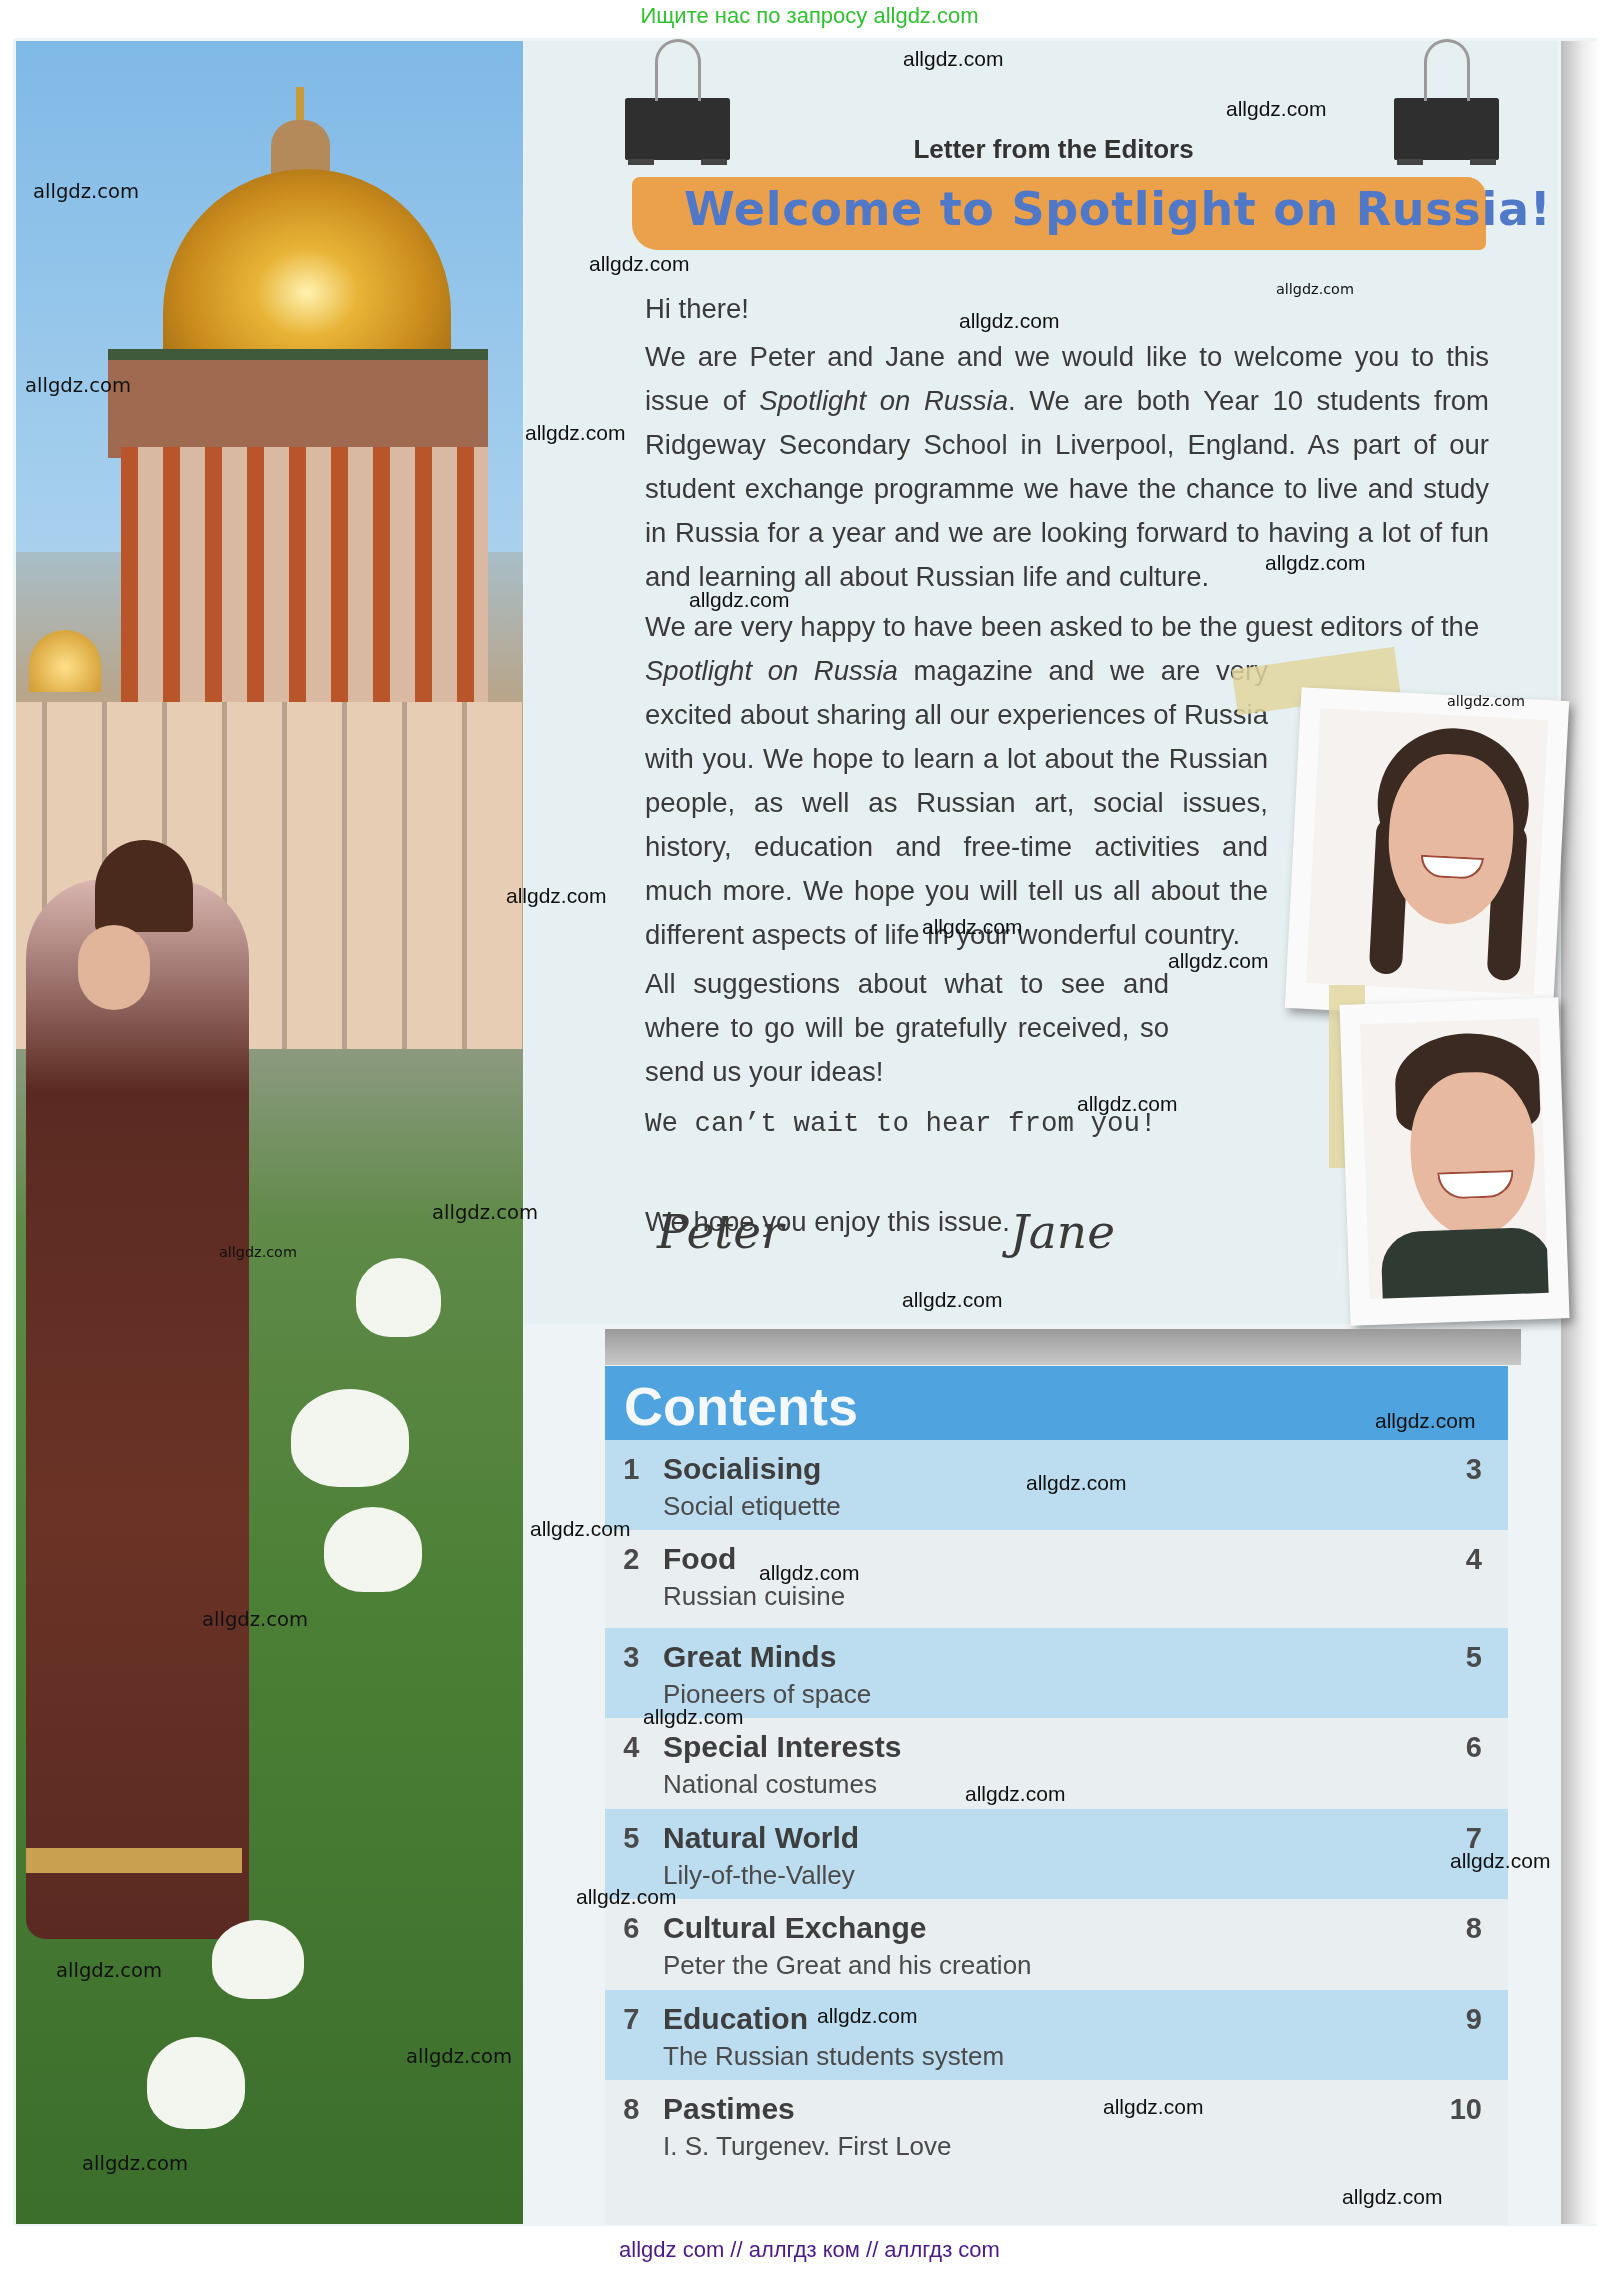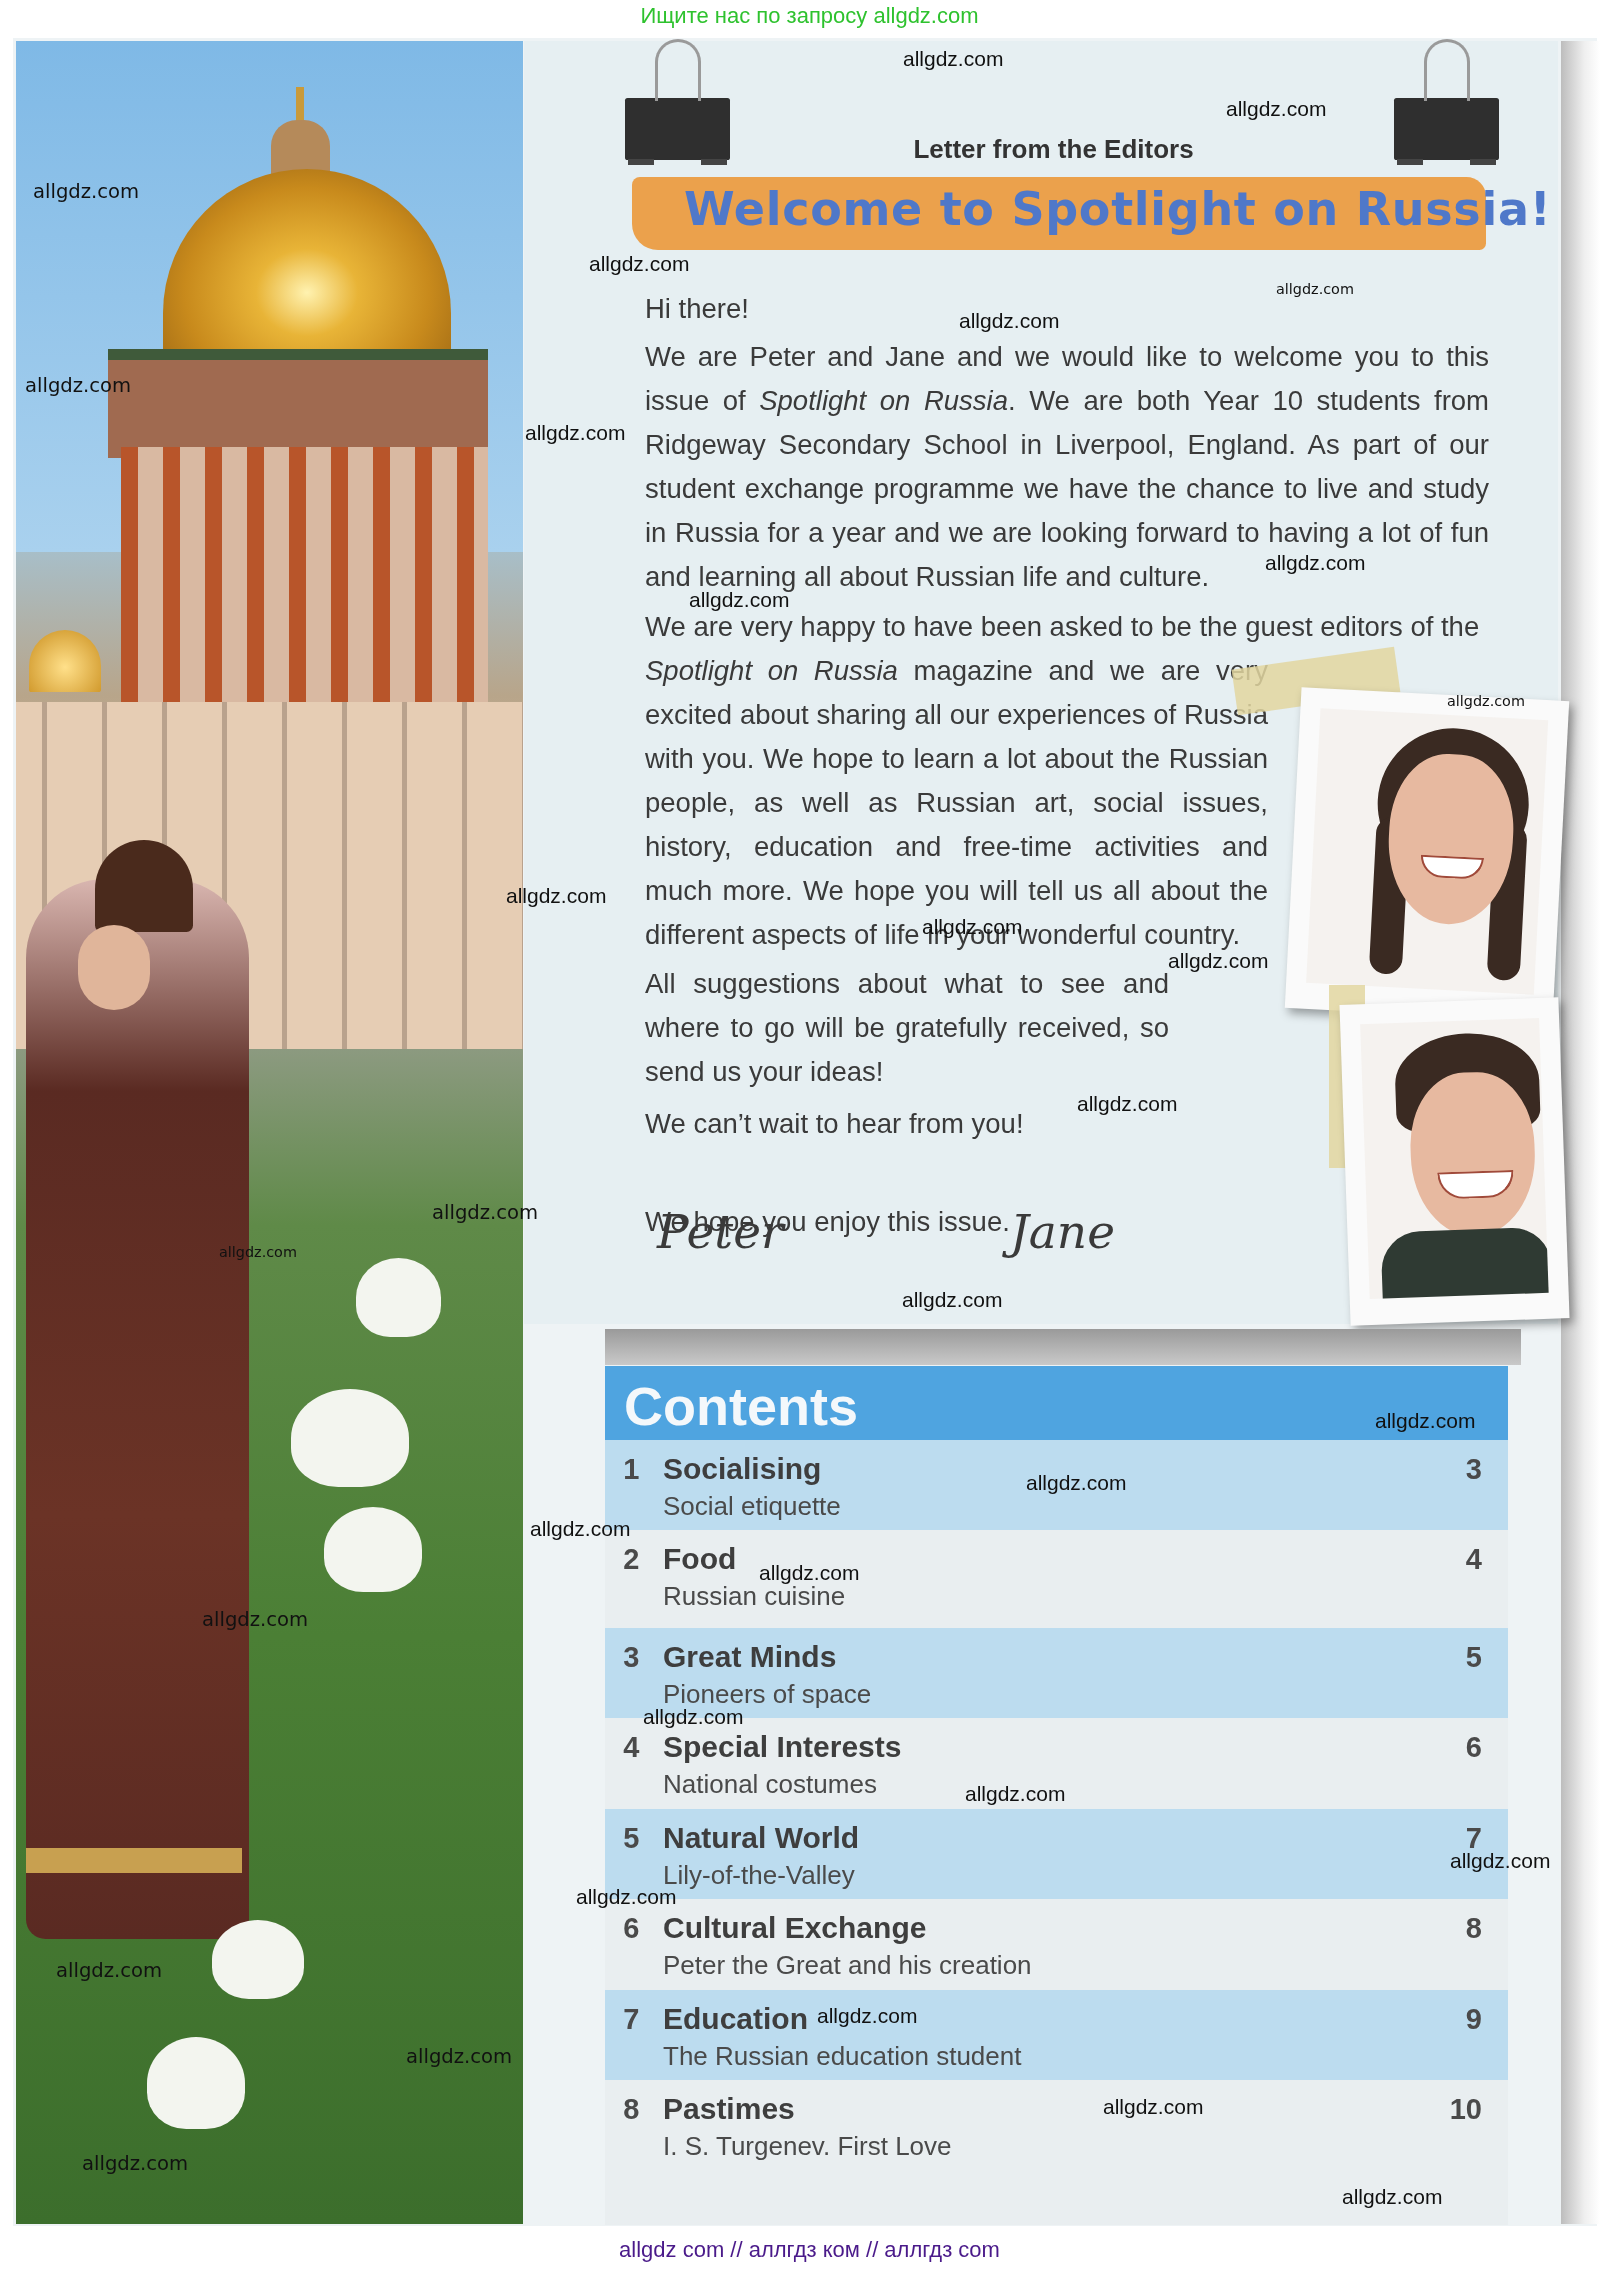--- a/index.html
+++ b/index.html
@@ -104,21 +104,21 @@
 <div class="title-text">Welcome to Spotlight on Russia!</div>
 
 <div class="para" style="top:287px;width:844px;">Hi there!</div>
 
 <div class="para" style="top:335px;width:844px;"><span>We are Peter and Jane and we would like to welcome you to this issue of </span><em>Spotlight on Russia</em><span>. We are both Year 10 students from Ridgeway Secondary School in Liverpool, England. As part of our student exchange programme we have the chance to live and study in Russia for a year and we are looking forward to having a lot of fun and learning all about Russian life and culture.</span></div>
 
 <div class="para" style="top:605px;width:844px;">We are very happy to have been asked to be the guest editors of the</div>
 <div class="para" style="top:649px;width:623px;"><em>Spotlight on Russia</em><span> magazine and we are very excited about sharing all our experiences of Russia with you. We hope to learn a lot about the Russian people, as well as Russian art, social issues, history, education and free-time activities and much more. We hope you will tell us all about the different aspects of life in your wonderful country.</span></div>
 
 <div class="para" style="top:962px;width:524px;">All suggestions about what to see and where to go will be gratefully received, so send us your ideas!</div>
-<div class="para" style="top:1102px;width:589px;">We can’t wait to hear from you!</div>
+<div class="para" style="top:1102px;width:589px;font-family:Liberation Mono, monospace;">We can’t wait to hear from you!</div>
 <div class="para" style="top:1200px;width:589px;">We hope you enjoy this issue.</div>
 
 <div class="sig" style="left:645px;top:1204px;margin-left:12px;">Peter</div>
 <div class="sig" style="left:978px;top:1204px;margin-left:32px;">Jane</div>
 
 <div class="tape" style="left:1234px;top:658px;width:164px;height:46px;transform:rotate(-8deg);"></div>
 <div class="photo" style="left:1293px;top:694px;width:268px;height:321px;transform:rotate(3deg);">
   <div class="photo-inner">
     <div class="head-hair" style="left:62px;top:13px;width:151px;height:151px;"></div>
     <div class="head-hair" style="left:62px;top:105px;width:33px;height:157px;border-radius:16.4px;"></div>
@@ -175,21 +175,21 @@
 </div>
 <div class="toc-row" style="top:1899px;">
   <span class="toc-num">6</span>
   <span class="toc-title">Cultural Exchange</span>
   <span class="toc-sub">Peter the Great and his creation</span>
   <span class="toc-page">8</span>
 </div>
 <div class="toc-row shade" style="top:1990px;">
   <span class="toc-num">7</span>
   <span class="toc-title">Education</span>
-  <span class="toc-sub">The Russian education student</span>
+  <span class="toc-sub">The Russian students system</span>
   <span class="toc-page">9</span>
 </div>
 <div class="toc-row" style="top:2080px;">
   <span class="toc-num">8</span>
   <span class="toc-title">Pastimes</span>
   <span class="toc-sub">I. S. Turgenev. First Love</span>
   <span class="toc-page">10</span>
 </div>
 
 <span class="wm narrow" style="left:903px;top:47px;">allgdz.com</span>

